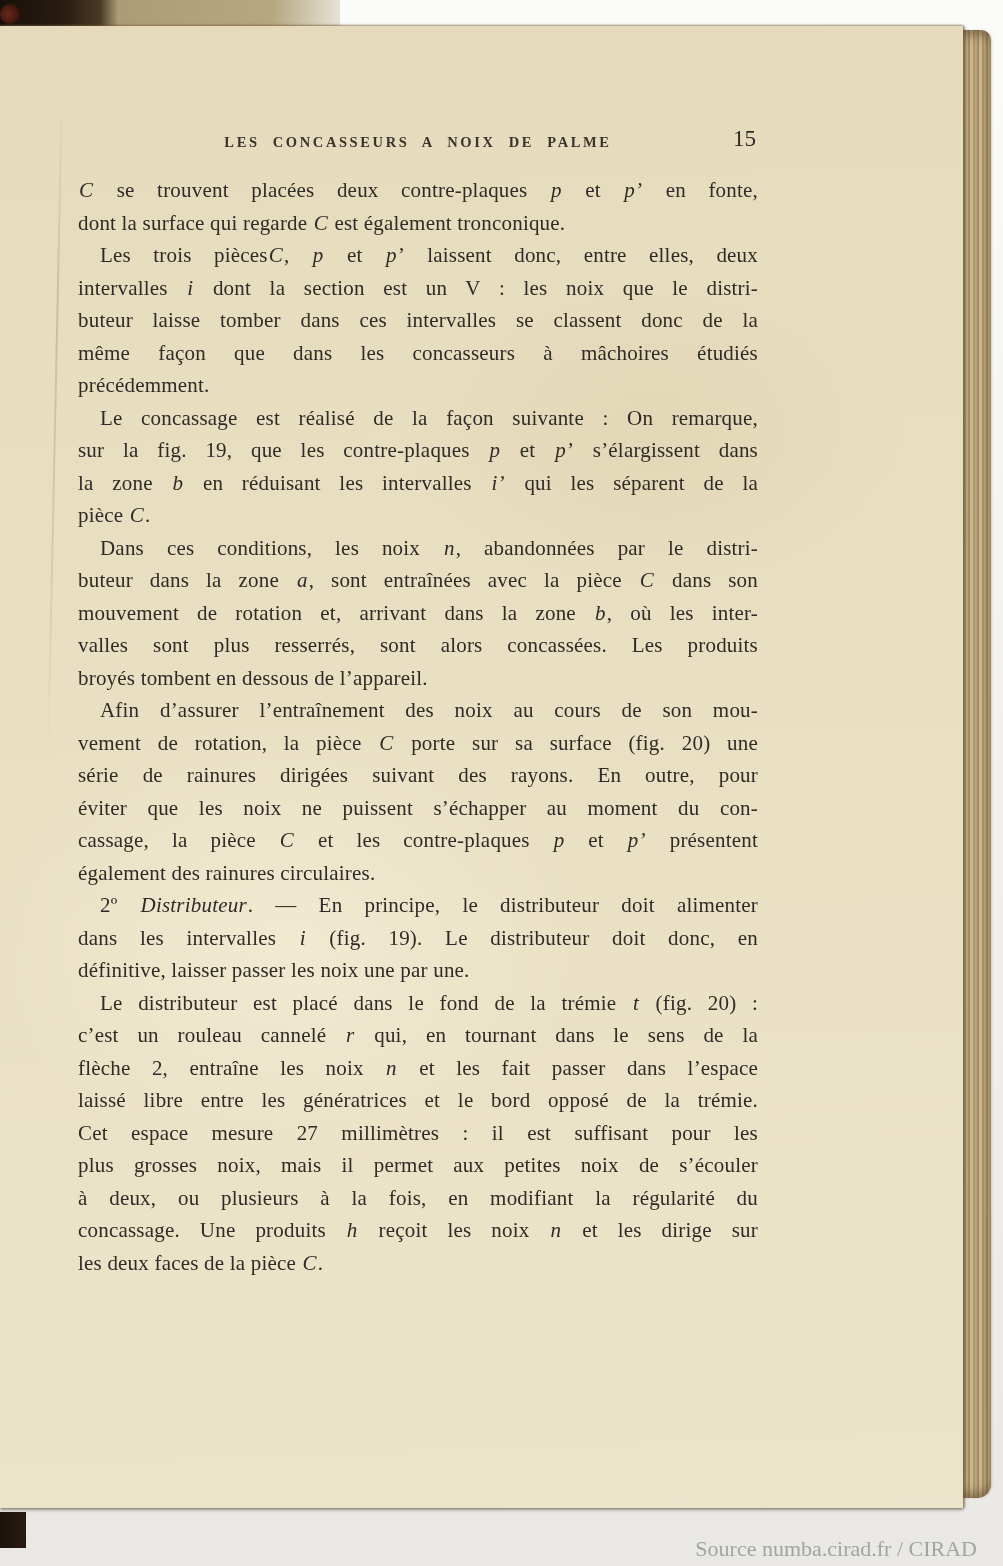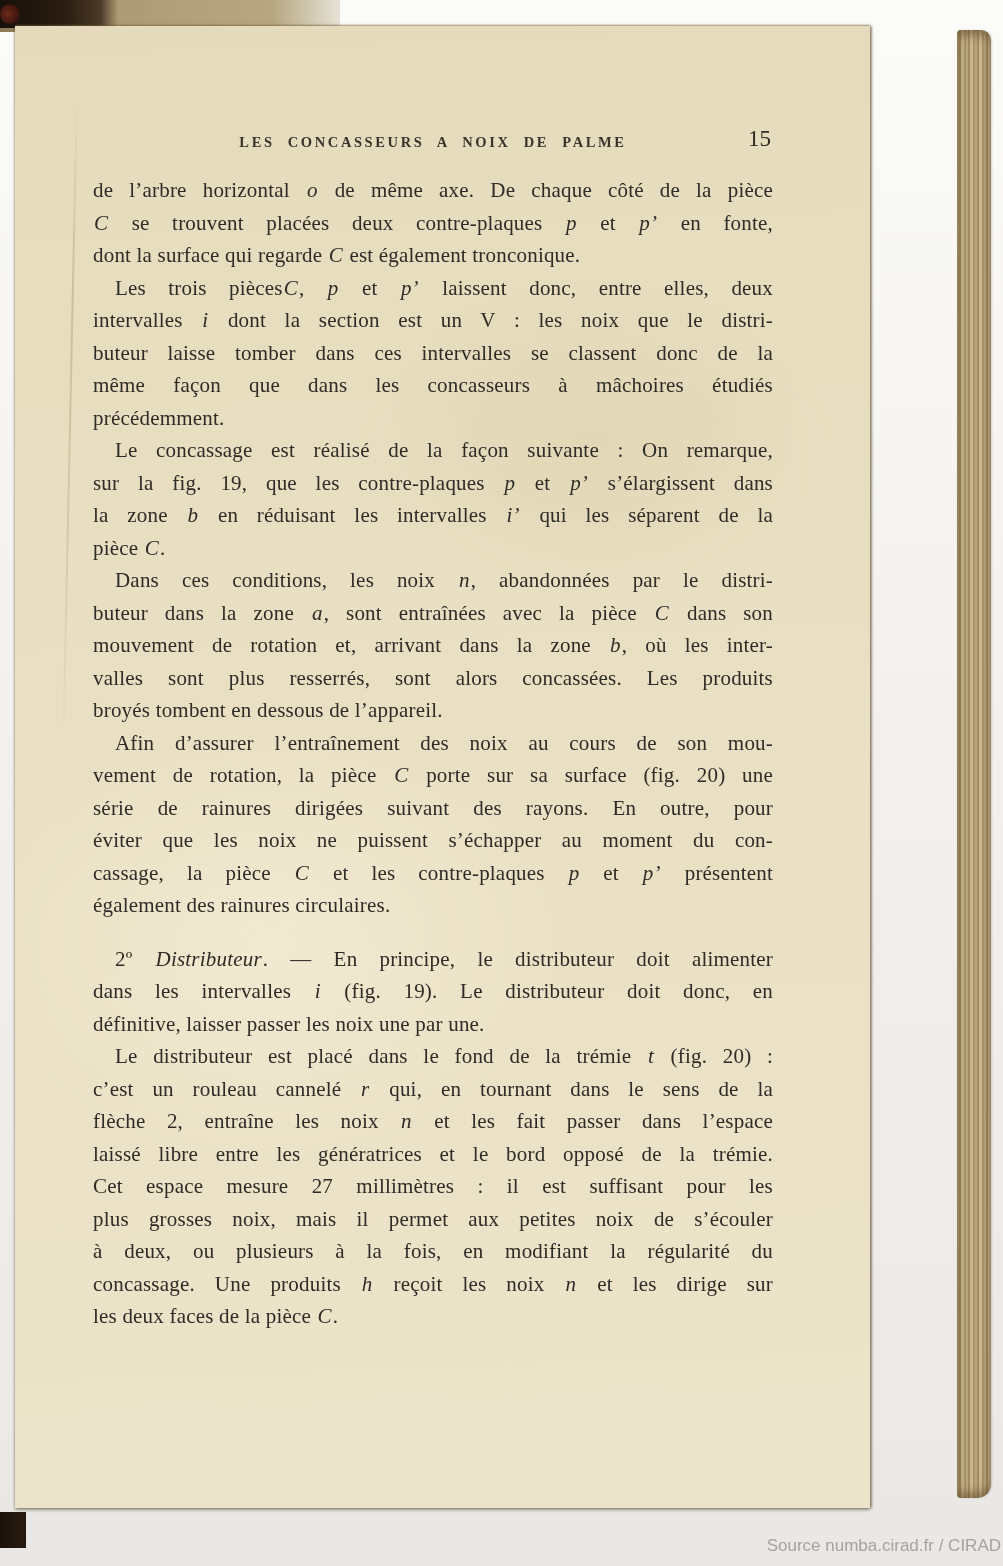--- a/index.html
+++ b/index.html
@@ -19,48 +19,48 @@
              background:linear-gradient(90deg,#1b120c,#35241646 90%,rgba(53,36,22,0));
              background-color:#241811;}
 
   
   .page-stack-edge{position:absolute;left:957px;top:30px;width:34px;height:1468px;
              border-radius:4px 10px 14px 4px;
              background:repeating-linear-gradient(90deg,#b9a67c 0 2px,#a18a61 2px 4px,#c8b68e 4px 7px,#ac9568 7px 9px);
              box-shadow:inset 0 6px 8px rgba(90,70,40,.5), inset 0 -6px 8px rgba(90,70,40,.5), 1px 0 2px rgba(0,0,0,.15);}
 
   
-  .page{position:absolute;left:15px;top:26px;width:855px;height:1482px;
+  .page{position:absolute;left:0;top:26px;width:963px;height:1482px;
         background-image:
           radial-gradient(ellipse 360px 240px at 68% 28%, rgba(205,185,140,.20), transparent 70%),
           radial-gradient(ellipse 420px 320px at 30% 62%, rgba(255,250,232,.35), transparent 70%),
           linear-gradient(178deg,#e5dbbc 0%,#e9e0c3 45%,#ece4ca 100%);
         box-shadow:0 -1px 2px rgba(120,100,60,.55), 0 2px 3px rgba(60,50,30,.45), 2px 0 2px rgba(100,80,50,.5);}
   .page-crease{position:absolute;left:54px;top:70px;width:2px;height:660px;
         background:linear-gradient(180deg,rgba(130,110,75,0),rgba(130,110,75,.28) 30%,rgba(130,110,75,.18) 70%,rgba(130,110,75,0));
         transform:rotate(1.2deg);}
 
   
   .running-header{position:absolute;left:78px;top:100px;width:680px;height:34px;color:#3a342b;}
   .running-title{display:block;text-align:center;font-size:14.5px;font-weight:bold;
         letter-spacing:2.6px;word-spacing:7px;padding-top:8px;}
   .page-number{position:absolute;right:2px;top:0;font-size:23px;color:#2f2b24;}
 
   
   .text-block{position:absolute;left:78px;top:148px;width:680px;color:#2f2b26;
         font-size:21px;line-height:32.5px;}
   .para{margin:0;}
-  .para.section-break{margin-top:21px;}
+  .para.section-break{}
   .line{text-align:justify;text-align-last:justify;letter-spacing:.2px;}
   .line.last{text-align-last:left;}
   .para.indent .line.first{padding-left:22px;}
   .line i{padding:0 1px;}
 
-  .watermark{position:absolute;right:2px;top:1536px;width:400px;text-align:right;
-        font-family:Liberation Sans, sans-serif;font-size:17px;color:#a3a3a2;}
+  .watermark{position:absolute;right:26px;top:1536px;width:400px;text-align:right;
+        font-family:Liberation Serif, serif;font-size:22px;color:#a3a3a2;}
 </style>
 </head>
 <body>
 
 <div class="screen">
 
   <div class="top-strip"></div>
   <div class="cover-corner-top"></div>
   <div class="cover-red-spot"></div>
 
@@ -69,21 +69,20 @@
   <div class="page">
     <div class="page-crease"></div>
 
     <div class="running-header">
       <span class="running-title">LES CONCASSEURS A NOIX DE PALME</span>
       <span class="page-number">15</span>
     </div>
 
     <div class="text-block" id="text-block" style="color: rgb(47, 43, 38);">
         <div class="para">
-          <div class="line first"><span>de l’arbre horizontal </span><i>o</i><span> de même axe. De chaque côté de la pièce</span></div>
           <div class="line"><i>C</i><span> se trouvent placées deux contre-plaques </span><i>p</i><span> et </span><i>p’</i><span> en fonte,</span></div>
           <div class="line last"><span>dont la surface qui regarde </span><i>C</i><span> est également tronconique.</span></div>
         </div>
         <div class="para indent">
           <div class="line first"><span>Les trois pièces</span><i>C</i><span>, </span><i>p</i><span> et </span><i>p’</i><span> laissent donc, entre elles, deux</span></div>
           <div class="line"><span>intervalles </span><i>i</i><span> dont la section est un V : les noix que le distri-</span></div>
           <div class="line"><span>buteur laisse tomber dans ces intervalles se classent donc de la</span></div>
           <div class="line"><span>même façon que dans les concasseurs à mâchoires étudiés</span></div>
           <div class="line last"><span>précédemment.</span></div>
         </div>

